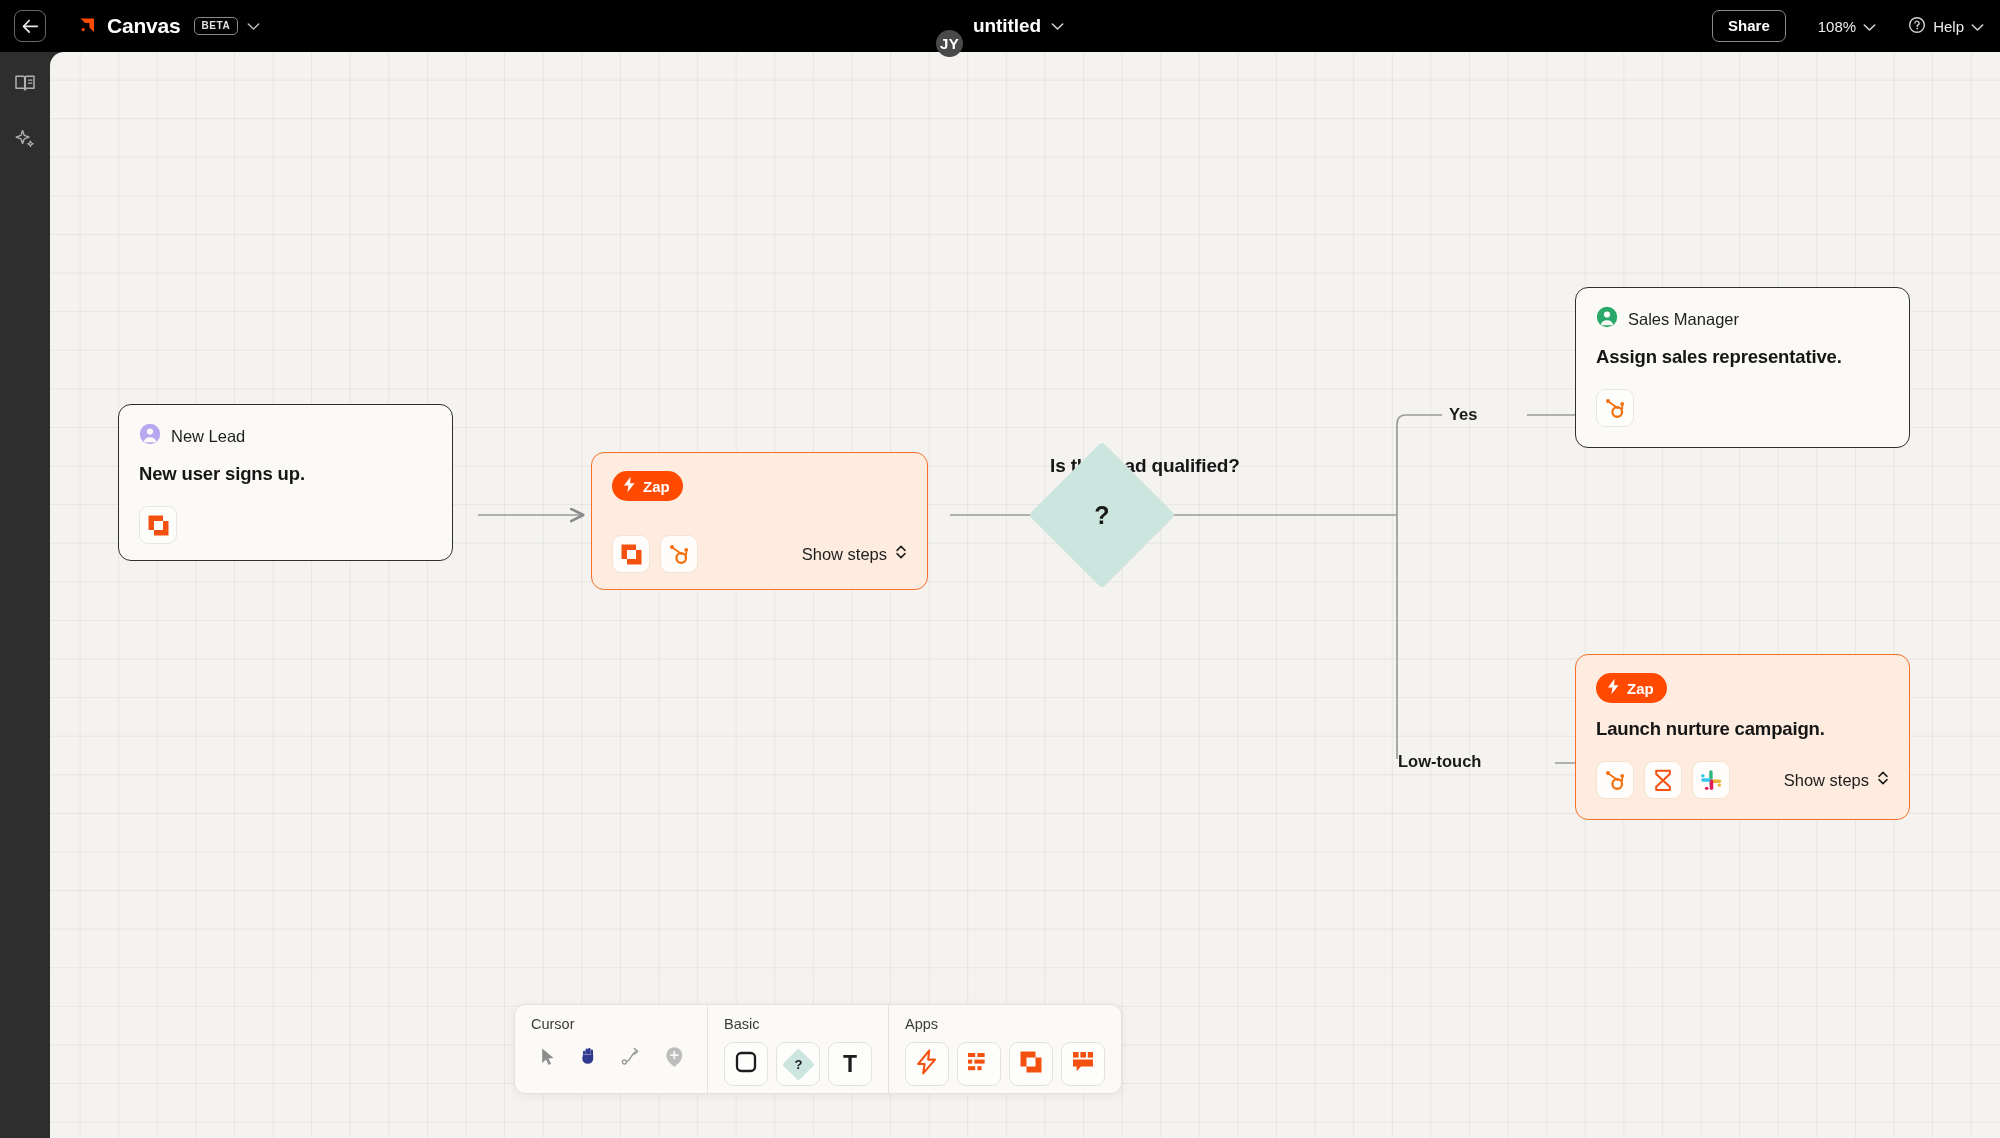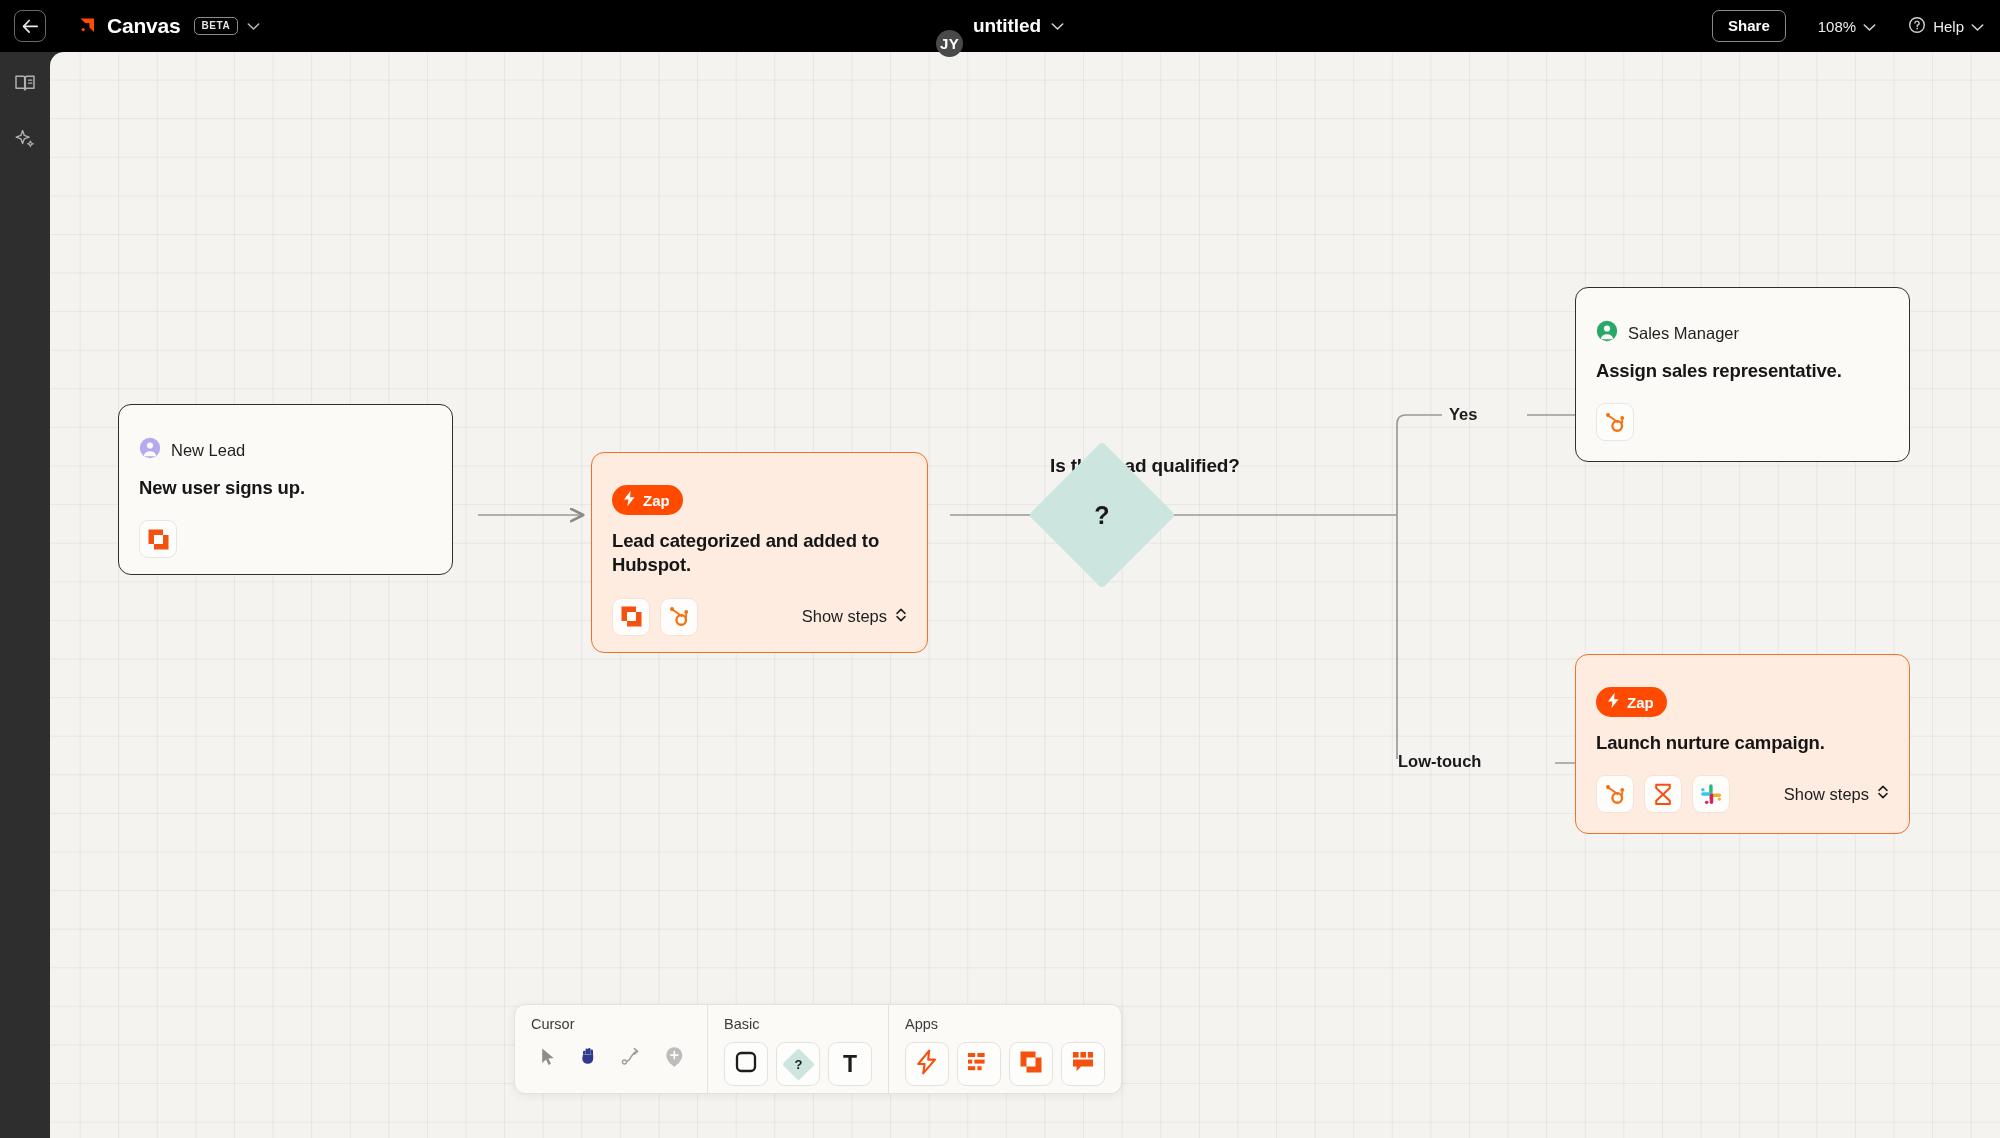--- a/index.html
+++ b/index.html
@@ -102,21 +102,21 @@
   }
 
   #edges { position: absolute; left: 0; top: 0; width: 1950px; height: 1086px; }
 
   .node { position: absolute; }
 
   .card {
     background: #fbfaf7;
     border: 1.6px solid #2f2f2f;
     border-radius: 13px;
-    padding: 32px 20px 16px;
+    padding: 18px 20px 16px;
   }
   .card-zap {
     background: #fdecdf;
     border: 1.6px solid #f4702a;
   }
 
   .owner-row { display: flex; align-items: center; gap: 10px; margin-bottom: 13px; }
   .owner-name { font-size: 16.5px; color: #1f1f1f; }
   .node-title {
     font-size: 18.5px; font-weight: 700; color: #161616;
@@ -350,21 +350,20 @@
   <div class="node" style="left:541px; top:400px; width:337px;">
     <div class="card card-zap">
       <div class="zap-badge">
         <span>
           <svg width="15" height="17" viewBox="0 0 15 17">
               <path d="M8.6 0.8 L2.0 9.4 H6.4 L5.4 16.2 L12.6 7.2 H8.1 Z" fill="#ffffff"></path>
             </svg>
         </span>
         <span>Zap</span>
       </div>
-      <div class="node-title">Lead categorized and added to Hubspot.</div>
       <div class="app-row">
         <div class="app-tile">
           <svg width="23" height="23" viewBox="0 0 23 23">
             <rect x="1.5" y="1.5" width="14.5" height="14.5" fill="#f4500f"></rect>
             <rect x="7" y="7" width="14.5" height="14.5" fill="#f4500f"></rect>
             <rect x="7" y="7" width="9" height="9" fill="#fffdfb"></rect>
           </svg>
         </div>
         <div class="app-tile">
           <svg width="23" height="23" viewBox="0 0 24 24">

